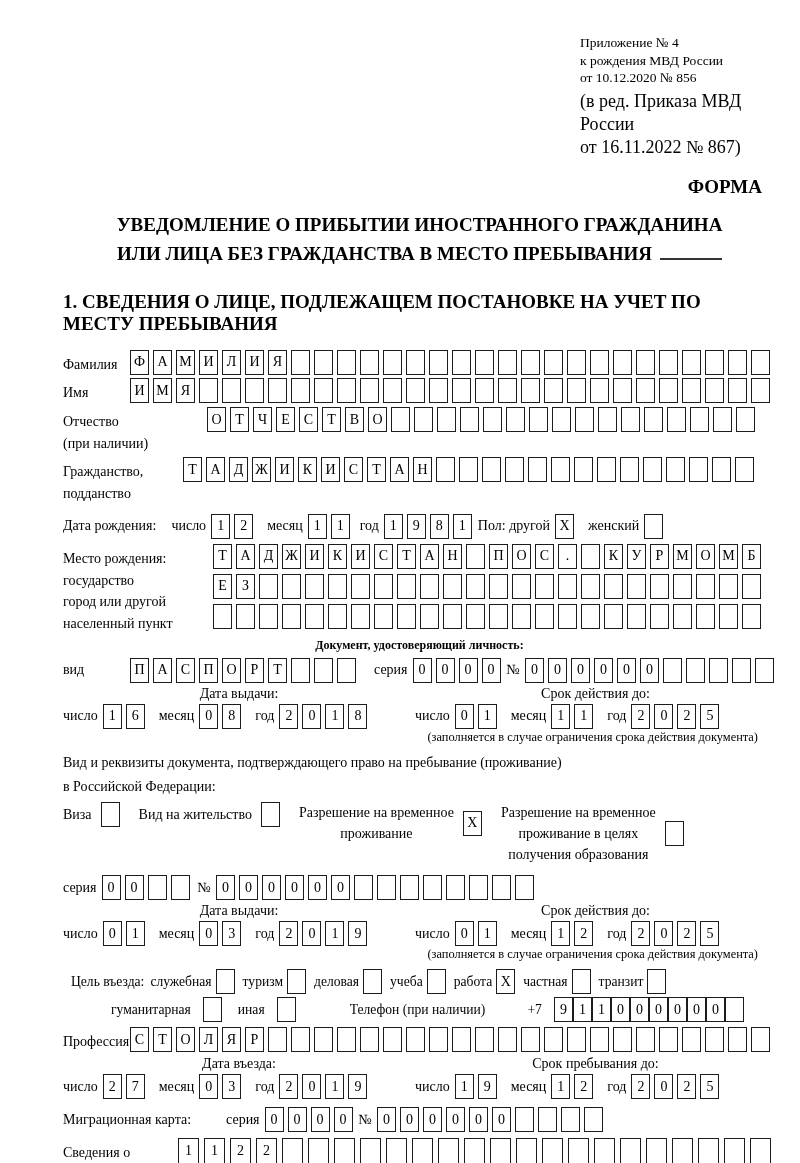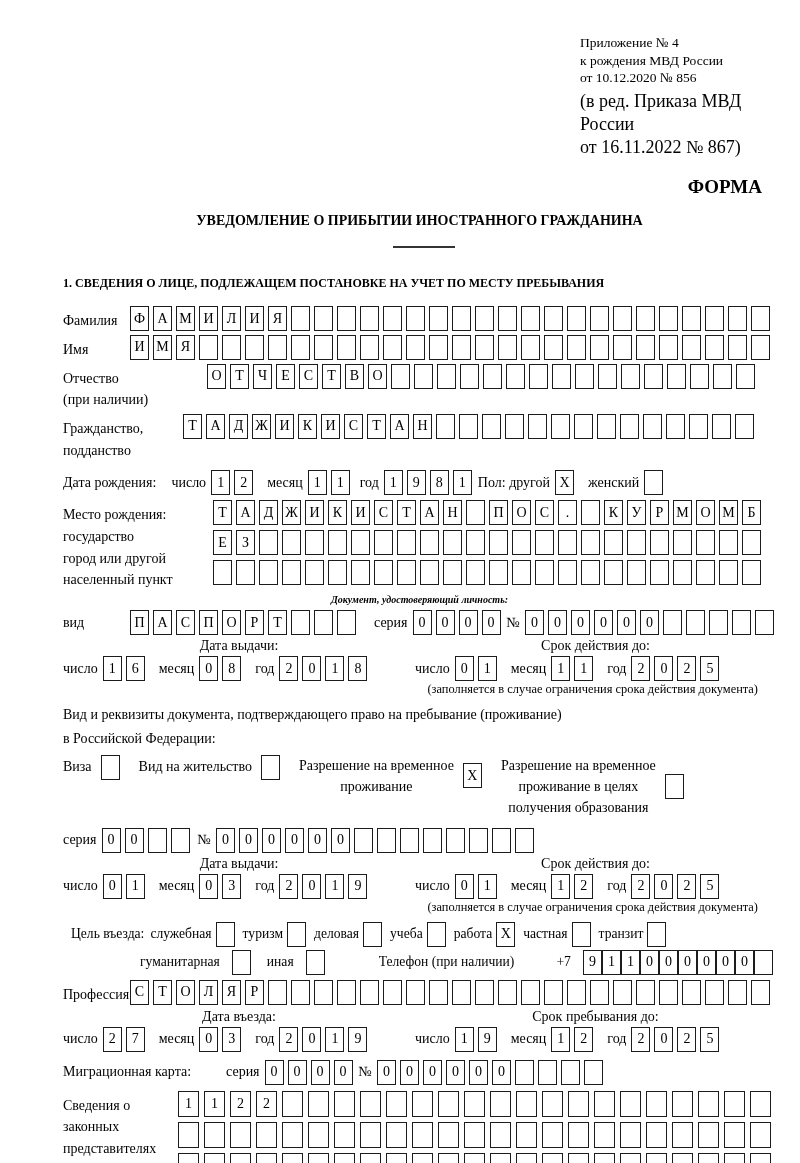--- a/index.html
+++ b/index.html
@@ -11,52 +11,52 @@
   .bx{box-sizing:border-box;flex:none;width:19px;height:25px;border:1.5px solid #1c1c1c;
       margin-right:4px;display:inline-flex;align-items:center;justify-content:center;
       font-size:14px;line-height:1;background:#fff;}
   .boxrow{display:flex;}
   .rep .bx{width:21px;height:26px;margin-right:5px;}
 
   .appendix{margin-left:auto;width:196px;font-size:13.5px;line-height:1.3;}
   .appendix .small{font-size:18px;line-height:1.3;margin-top:3px;}
   .forma{text-align:right;padding-right:14px;font-weight:bold;font-size:19px;margin-top:16px;}
 
-  .title{text-align:center;font-weight:bold;font-size:14px;line-height:1.55;margin-top:12px;}
+  .title{text-align:center;font-weight:bold;font-size:19px;line-height:1.55;margin-top:12px;}
   .tline{display:inline-block;width:62px;border-bottom:2px solid #333;height:1em;margin-left:8px;}
-  .sec1{font-weight:bold;font-size:12px;margin-top:22px;}
+  .sec1{font-weight:bold;font-size:19px;margin-top:22px;}
 
   .rows{margin-top:15px;font-size:14px;}
   .r{display:flex;align-items:flex-start;margin-bottom:3px;}
   .lbl{flex:none;line-height:1.55;padding-top:4px;}
   .w67{width:67px;} .w144{width:144px;} .w120{width:120px;} .w150{width:150px;} .w115{width:115px;}
   .ib{display:flex;align-items:center;}
   .t{margin:0 5px 0 10px;flex:none;}
   .t0{margin-left:0;}
   .stack .boxrow{margin-bottom:5px;}
 
-  .doc-header{text-align:center;font-weight:bold;font-size:10px;margin:3px 0 5px;font-style:italic;}
+  .doc-header{text-align:center;font-weight:bold;font-size:12px;margin:3px 0 5px;}
 
   .dp{display:flex;margin-top:2px;}
   .dp-l{width:352px;flex:none;}
   .dp-r{flex:1;}
   .dp-head{text-align:center;margin-bottom:2px;}
   .dp-row{display:flex;align-items:center;}
   .note{font-size:12.4px;text-align:right;padding-right:18px;margin:1px 0 7px;}
 
   .plain{margin:2px 0;line-height:1.6;}
   .chk-row{display:flex;align-items:flex-start;margin:4px 0 10px;}
   .chk{display:flex;align-items:center;margin-right:15px;}
   .chk .cl{text-align:center;line-height:1.5;}
   .chk .cbx{margin-left:9px;margin-right:0;}
 
   .purpose{display:flex;align-items:center;margin:3px 0;font-size:13.6px;}
   .purpose .t{margin:0 4px 0 8px;}
   .purpose .bx{margin-right:0;}
-  .indent52{margin-left:69px;gap:8px;}
+  .indent52{margin-left:40px;gap:8px;}
   .gap30{width:30px;flex:none;} .gap14{width:14px;flex:none;}
 </style>
 </head>
 <body>
 
 <div class="page">
 
   <div class="appendix">
     <div>Приложение № 4</div>
     <div>к рождения МВД России</div>
@@ -64,21 +64,21 @@
     <div class="small">
       <div>(в ред. Приказа МВД России</div>
       <div>от 16.11.2022 № 867)</div>
     </div>
   </div>
 
   <div class="forma">ФОРМА</div>
 
   <div class="title">
     <div>УВЕДОМЛЕНИЕ О ПРИБЫТИИ ИНОСТРАННОГО ГРАЖДАНИНА</div>
-    <div><span class="tline"></span></div>
+    <div><span>ИЛИ ЛИЦА БЕЗ ГРАЖДАНСТВА В МЕСТО ПРЕБЫВАНИЯ</span><span class="tline"></span></div>
   </div>
 
   <div class="sec1">1. СВЕДЕНИЯ О ЛИЦЕ, ПОДЛЕЖАЩЕМ ПОСТАНОВКЕ НА УЧЕТ ПО МЕСТУ ПРЕБЫВАНИЯ</div>
 
   <div class="rows">
 
     <div class="r">
       <div class="lbl w67">Фамилия</div>
       <div class="boxrow">
           <span class="bx">Ф</span>

